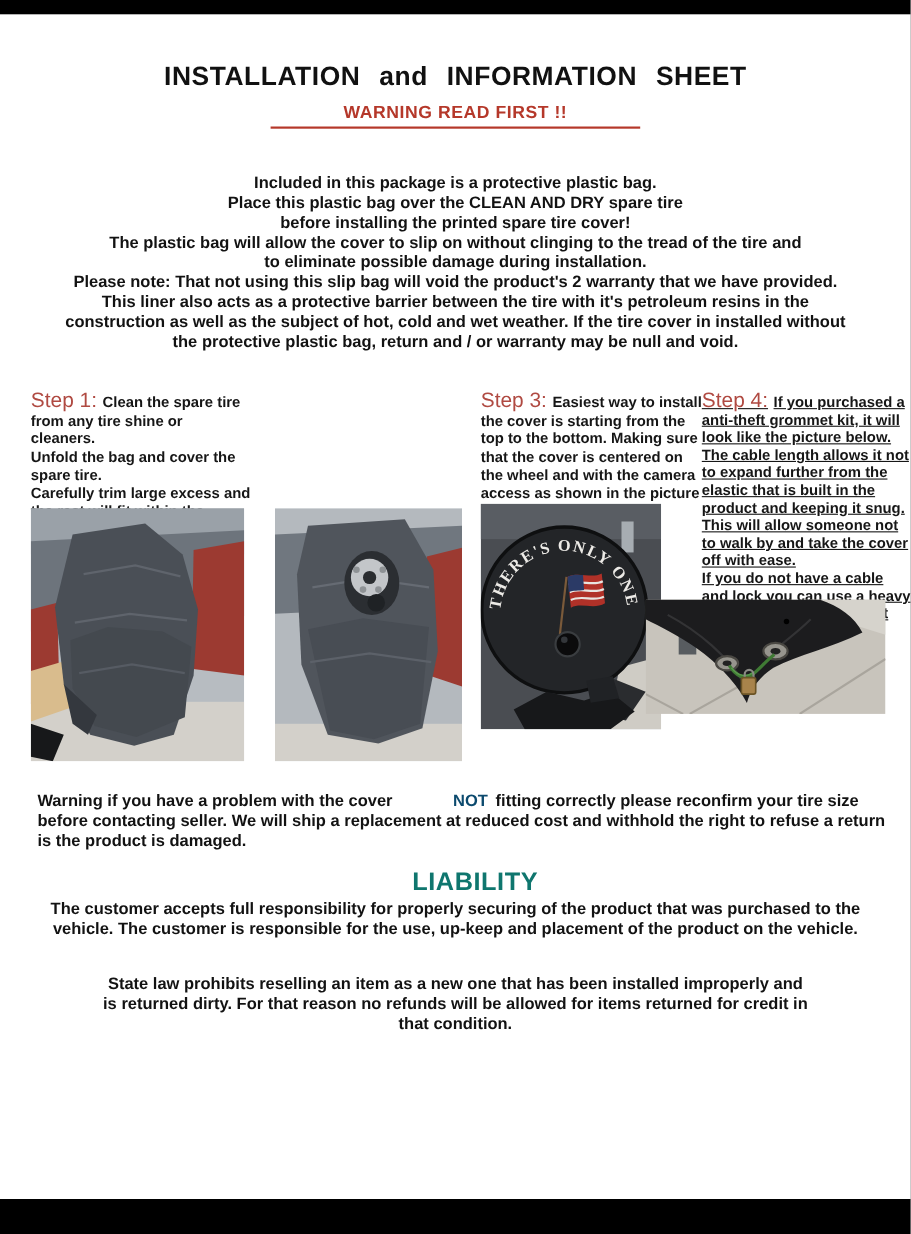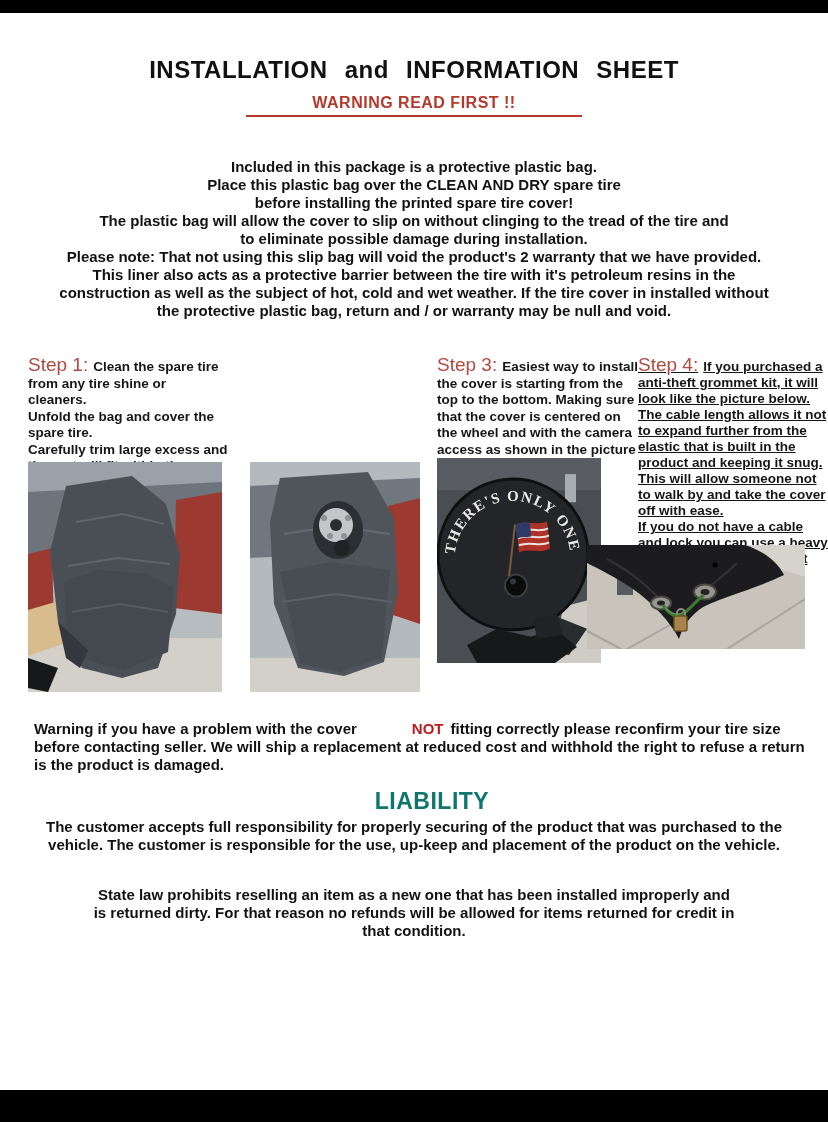--- a/index.html
+++ b/index.html
@@ -38,21 +38,21 @@
   .photo svg{display:block;width:100%;height:100%;}
   .photo1{left:28px;top:462px;width:194px;height:230px;}
   .photo2{left:250px;top:462px;width:170px;height:230px;}
   .photo3{left:437px;top:458px;width:164px;height:205px;}
   .photo4{left:587px;top:545px;width:218px;height:104px;}
 
   .fit-warning{
     position:absolute;top:720px;left:34px;right:22px;
     font-size:15px;font-weight:bold;line-height:18px;text-align:left;color:#121212;
   }
-  .fit-warning .hl{color:#b91c1c;margin:0 7px;padding-left:48px;}
+  .fit-warning .hl{color:#0c4a6e;margin:0 7px;padding-left:48px;}
 
   .sec-head{
     position:absolute;left:0;right:0;text-align:center;
     font-size:23px;font-weight:bold;color:#0f766e;letter-spacing:.5px;padding-left:36px;
   }
   .liability-head{top:788px;}
   .maintenance-head{top:956px;}
 
   .cpara{
     position:absolute;left:24px;right:24px;text-align:center;

